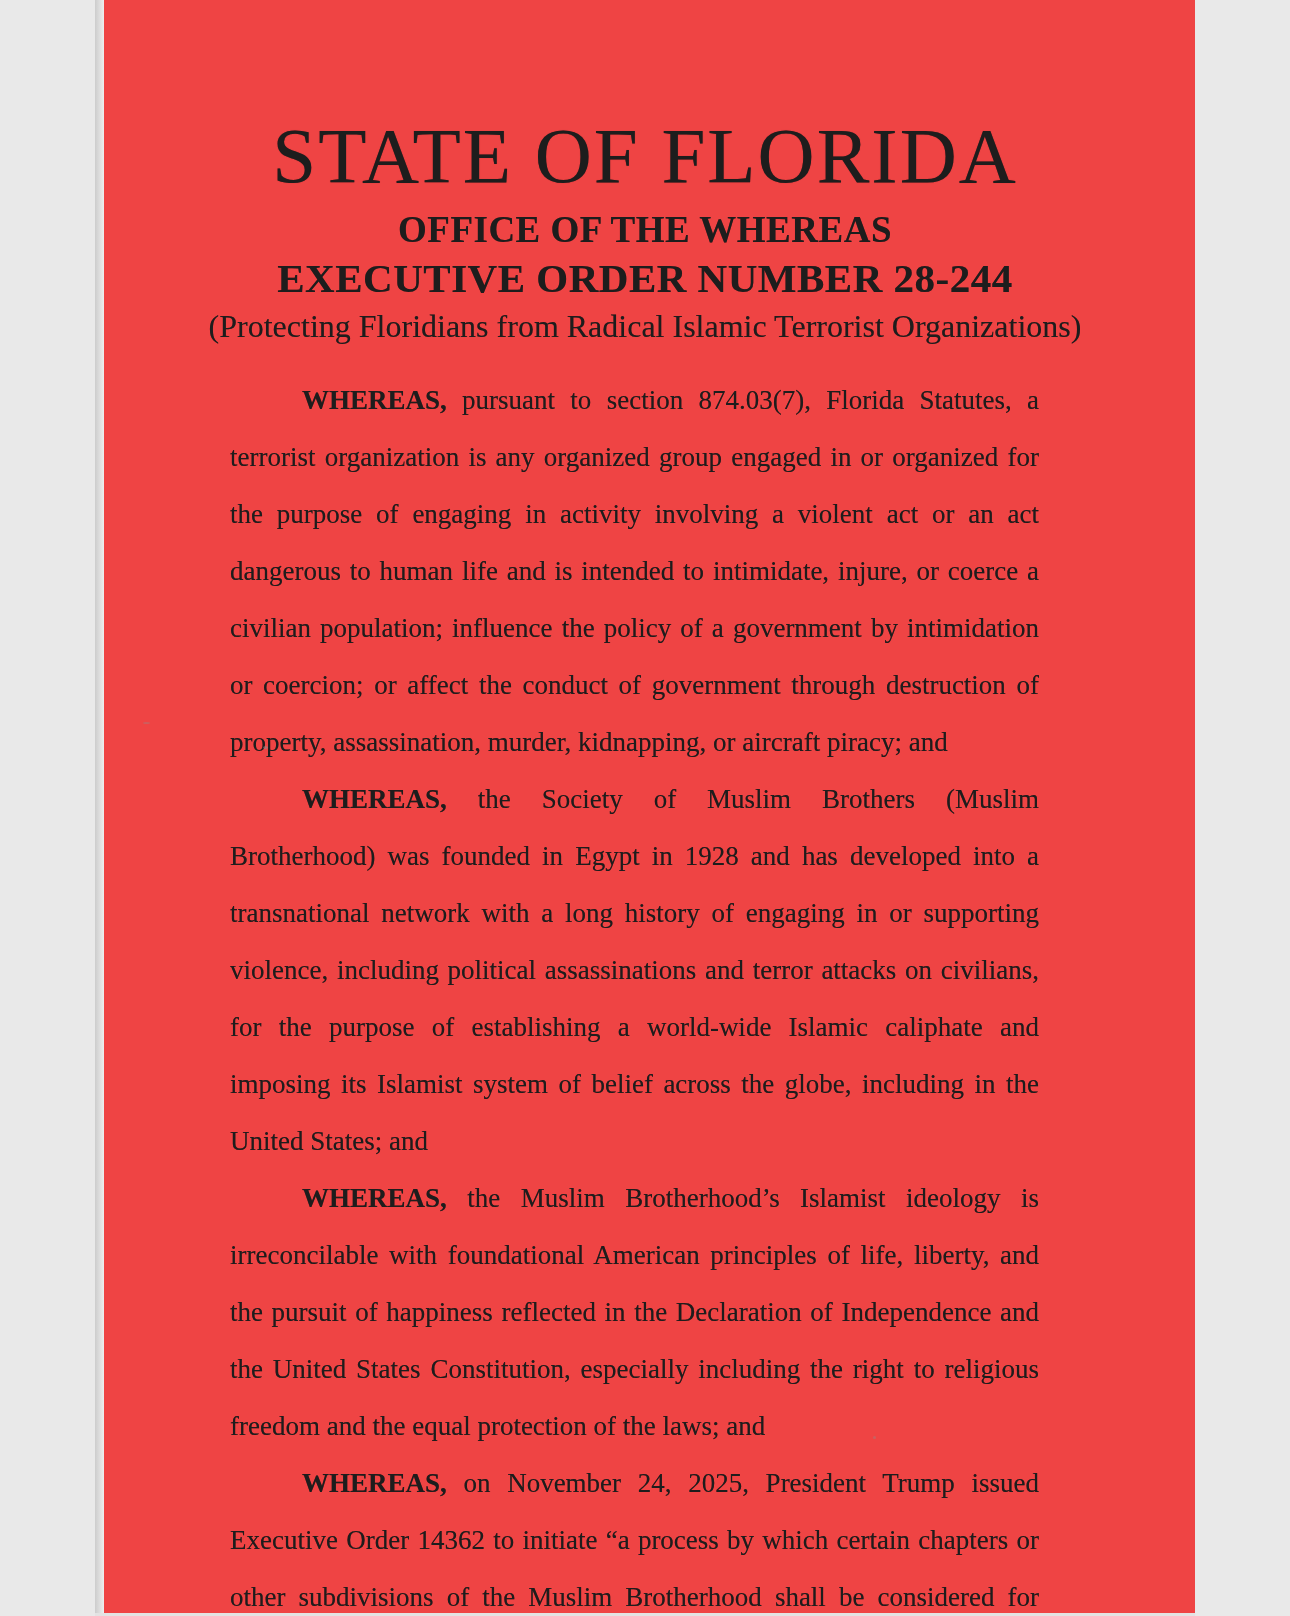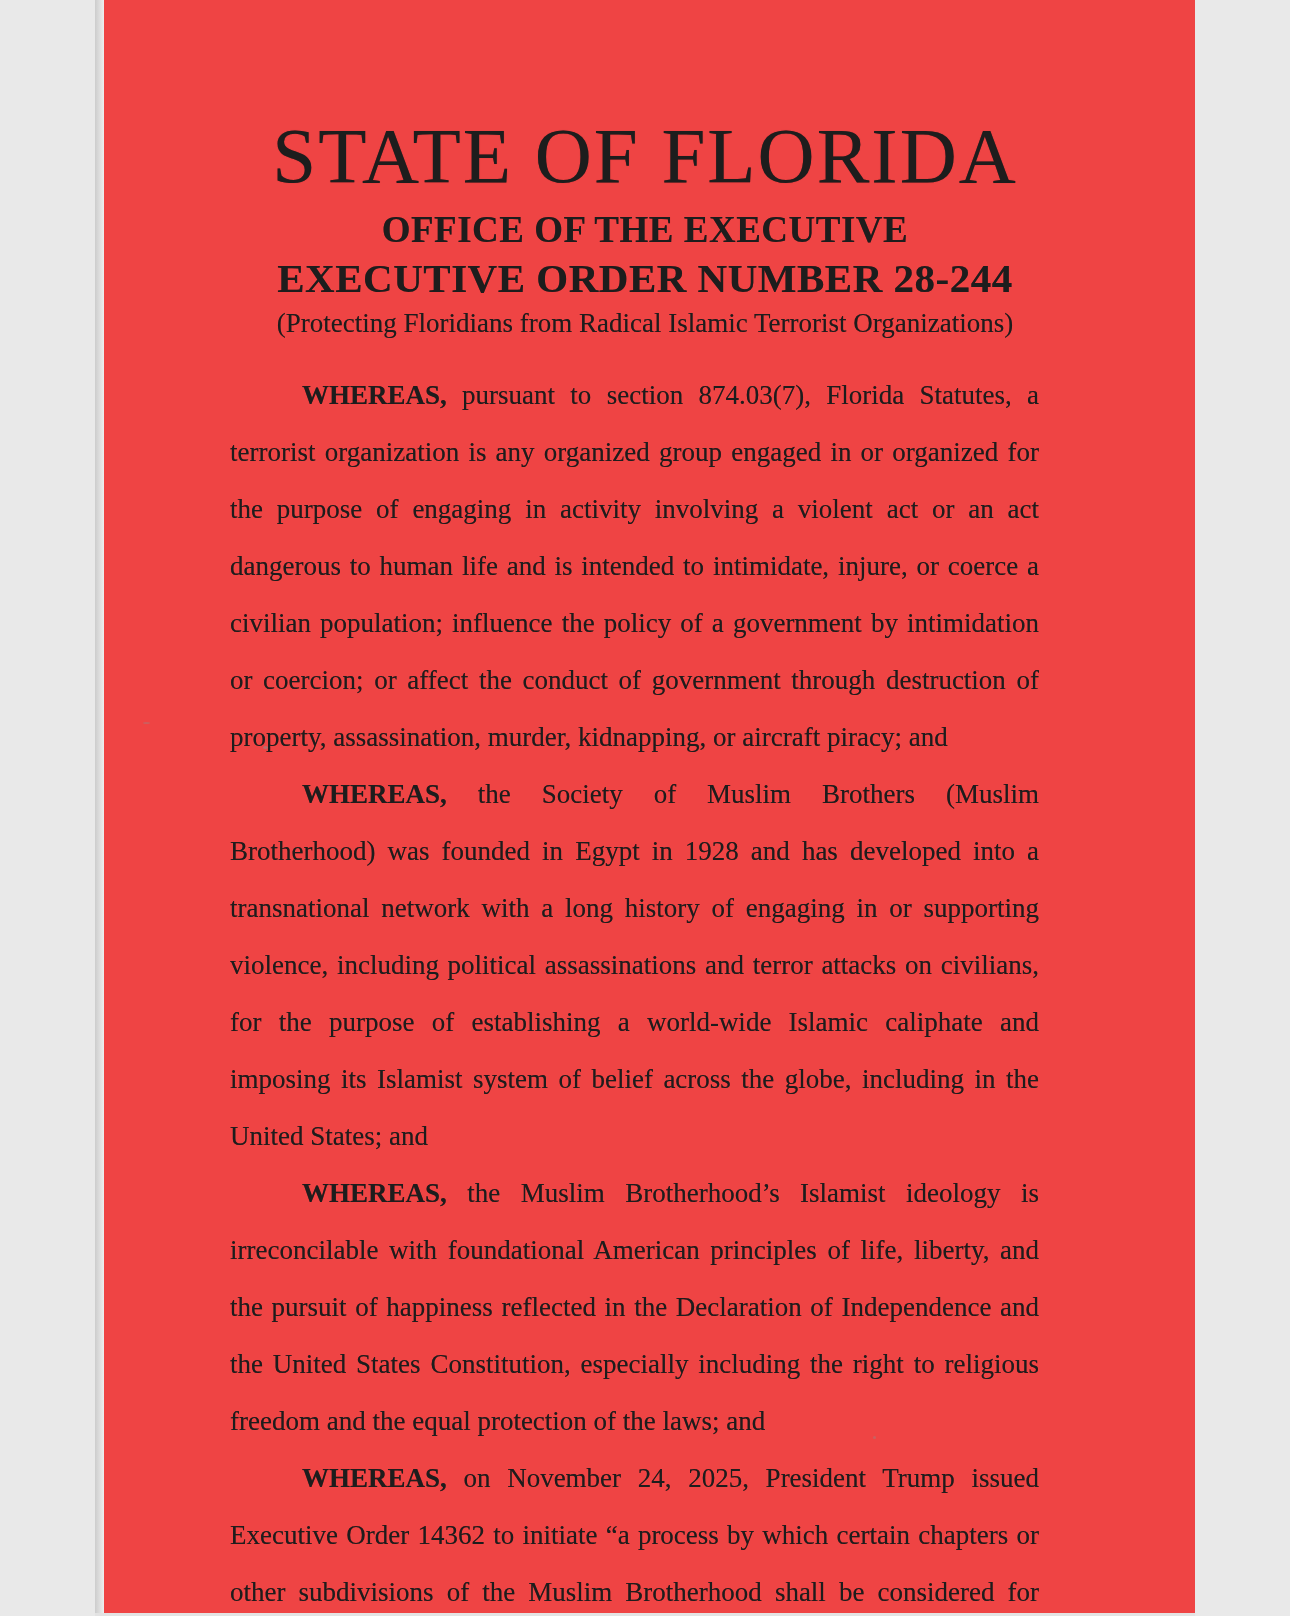--- a/index.html
+++ b/index.html
@@ -72,21 +72,21 @@
   .doc-order {
     margin: 10px 0 0 0;
     font-size: 41px;
     font-weight: 700;
     line-height: 1.0;
     letter-spacing: 0.5px;
     text-shadow: 0 0 0.5px rgba(0,0,0,0.4);
   }
   .doc-subtitle {
     margin: 10px 0 0 0;
-    font-size: 27px;
+    font-size: 32px;
     font-weight: 400;
     line-height: 1.1;
     text-shadow: 0 0 0.4px rgba(0,0,0,0.35);
   }
 
   
   .doc-body {
     margin: 28px 156px 0 135px;
     text-align: justify;
     font-size: 27px;
@@ -109,21 +109,21 @@
   <div class="scan-edge-left"></div>
   <div class="scan-edge-bottom"></div>
   <div class="scan-dash-line"></div>
   <div class="scan-speck speck-1"></div>
   <div class="scan-speck speck-2"></div>
   <div class="scan-speck speck-3"></div>
   <div class="scan-speck speck-4"></div>
 
   <header class="doc-header">
     <h1 class="doc-title">STATE OF FLORIDA</h1>
-    <h2 class="doc-office">OFFICE OF THE EXECUTIVE</h2>
+    <h2 class="doc-office">OFFICE OF THE WHEREAS</h2>
     <h2 class="doc-order">EXECUTIVE ORDER NUMBER 28-244</h2>
     <div class="doc-subtitle">(Protecting Floridians from Radical Islamic Terrorist Organizations)</div>
   </header>
 
   <section class="doc-body">
     <p><span class="whereas">WHEREAS,</span><span> pursuant to section 874.03(7), Florida Statutes, a terrorist organization is any organized group engaged in or organized for the purpose of engaging in activity involving a violent act or an act dangerous to human life and is intended to intimidate, injure, or coerce a civilian population; influence the policy of a government by intimidation or coercion; or affect the conduct of government through destruction of property, assassination, murder, kidnapping, or aircraft piracy; and</span></p>
     <p><span class="whereas">WHEREAS,</span><span> the Society of Muslim Brothers (Muslim Brotherhood) was founded in Egypt in 1928 and has developed into a transnational network with a long history of engaging in or supporting violence, including political assassinations and terror attacks on civilians, for the purpose of establishing a world-wide Islamic caliphate and imposing its Islamist system of belief across the globe, including in the United States; and</span></p>
     <p><span class="whereas">WHEREAS,</span><span> the Muslim Brotherhood’s Islamist ideology is irreconcilable with foundational American principles of life, liberty, and the pursuit of happiness reflected in the Declaration of Independence and the United States Constitution, especially including the right to religious freedom and the equal protection of the laws; and</span></p>
     <p><span class="whereas">WHEREAS,</span><span> on November 24, 2025, President Trump issued Executive Order 14362 to initiate “a process by which certain chapters or other subdivisions of the Muslim Brotherhood shall be considered for designation as Foreign Terrorist Organizations”; and</span></p>
   </section>

